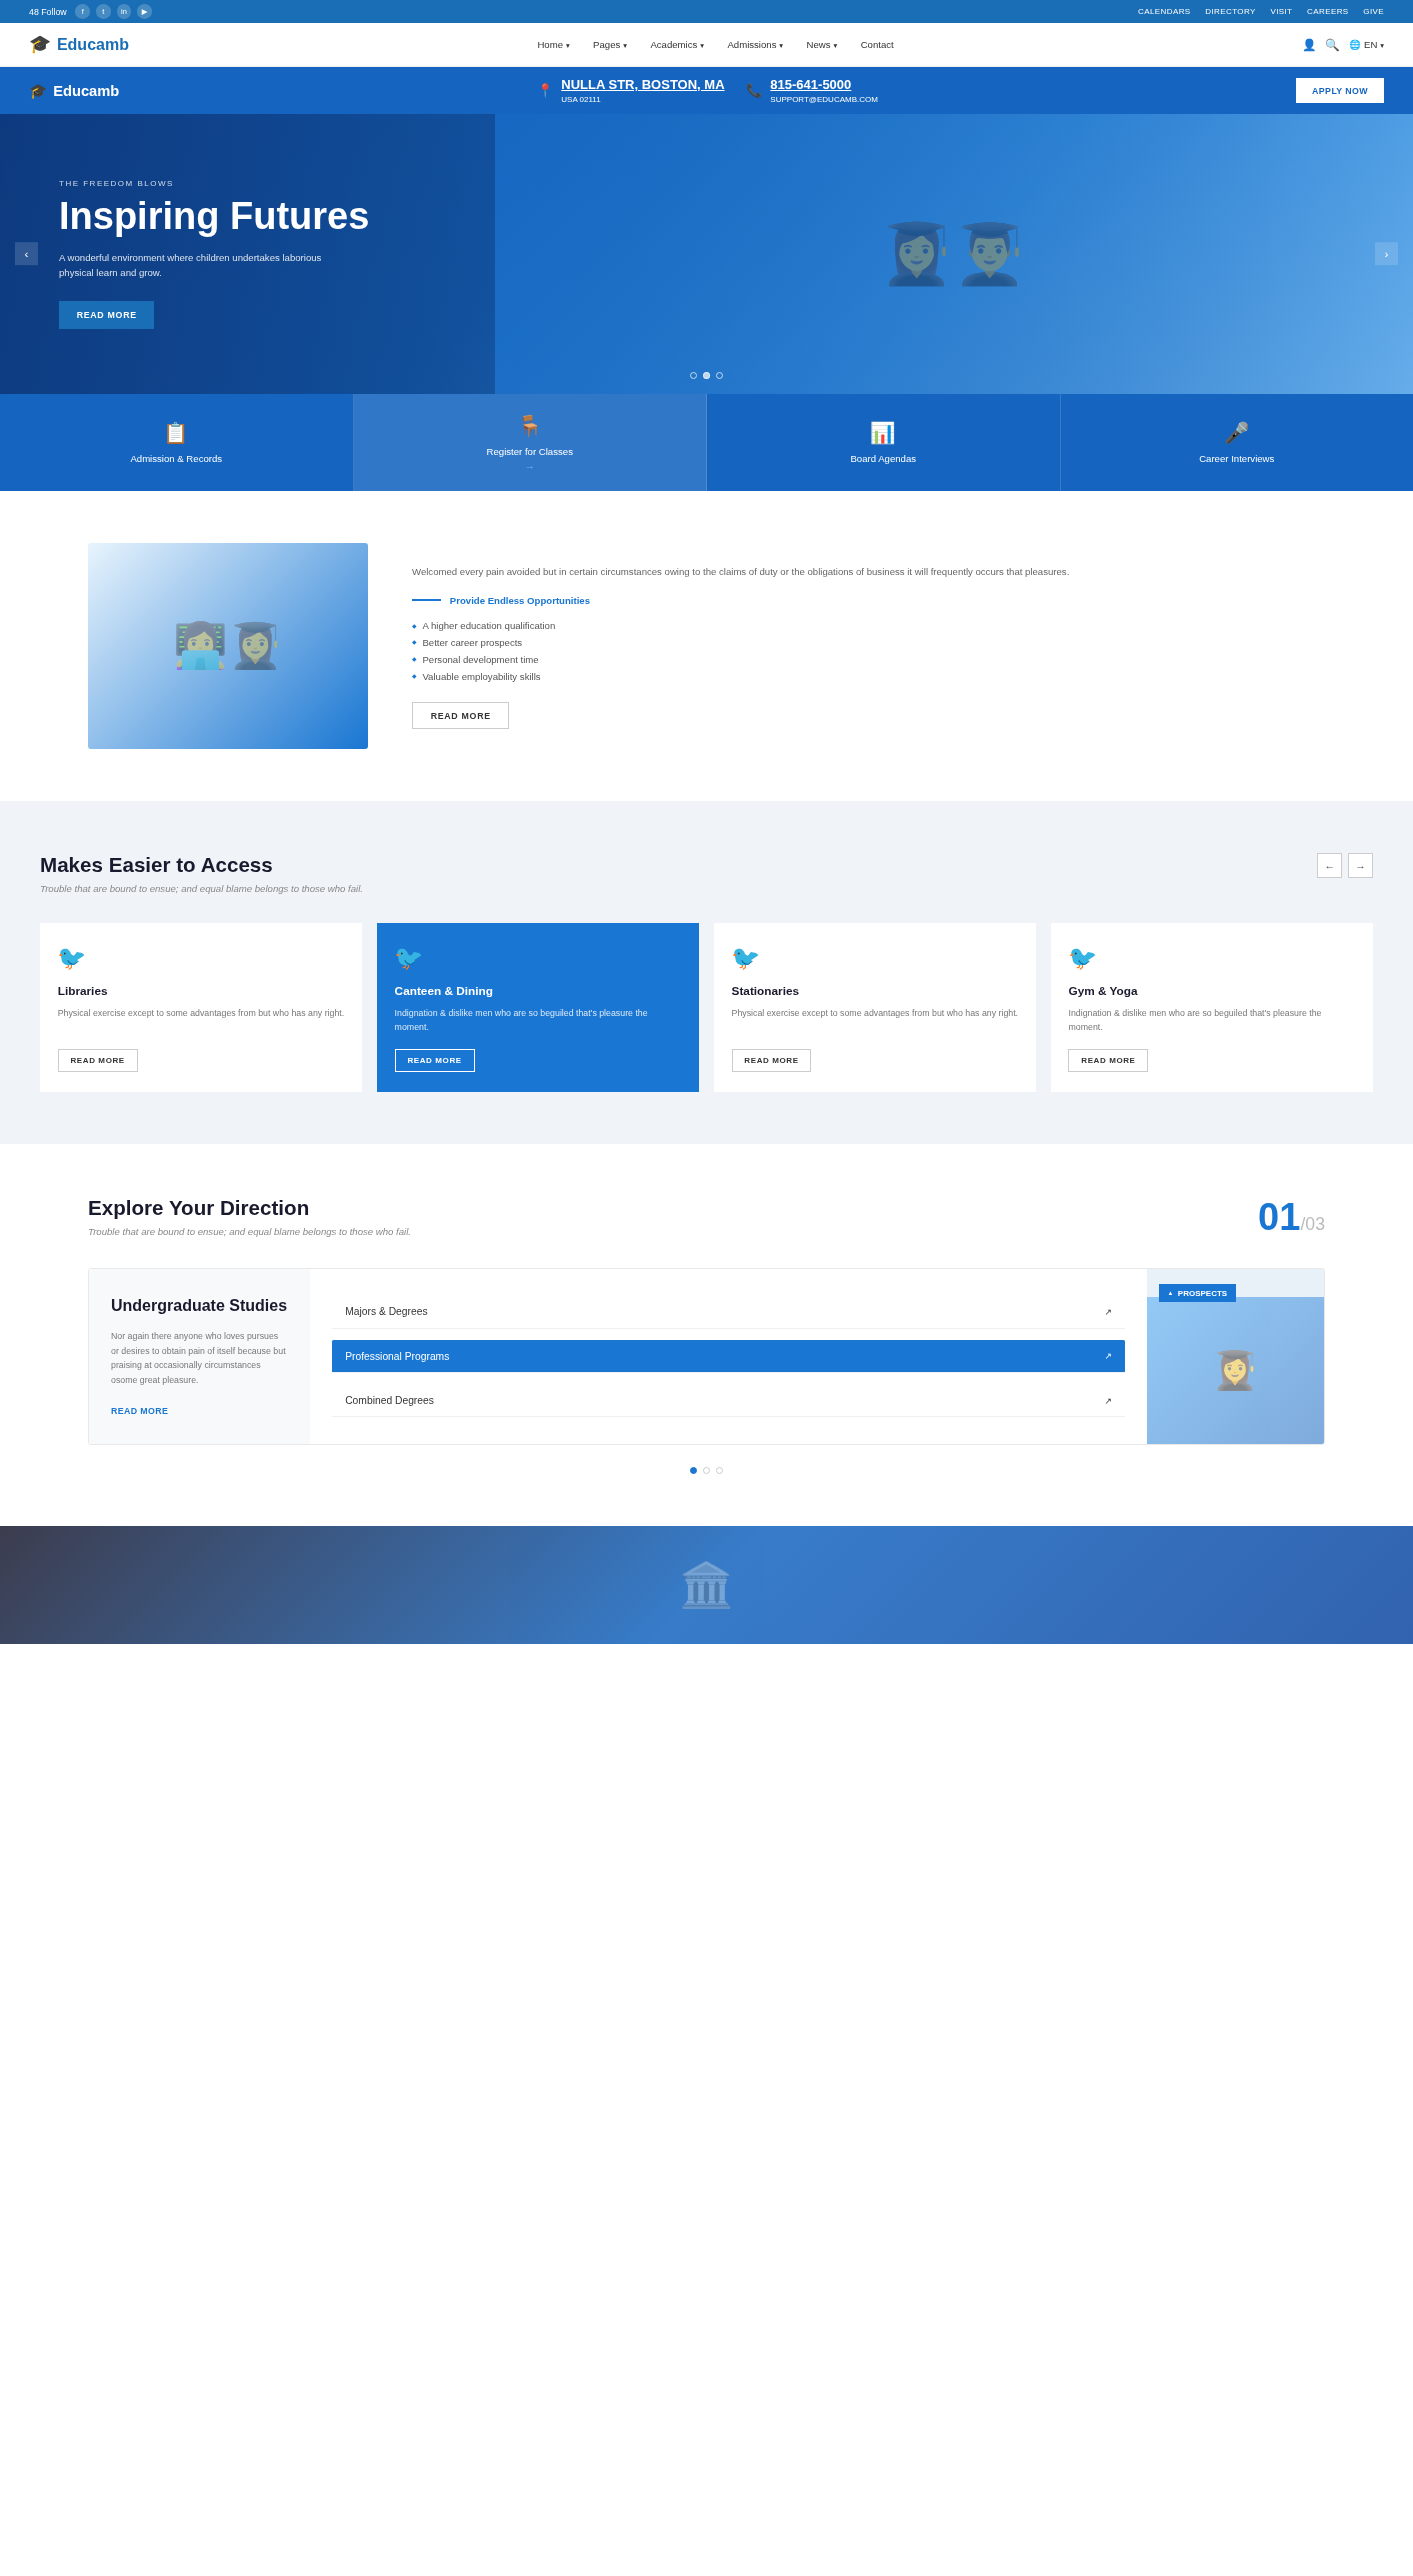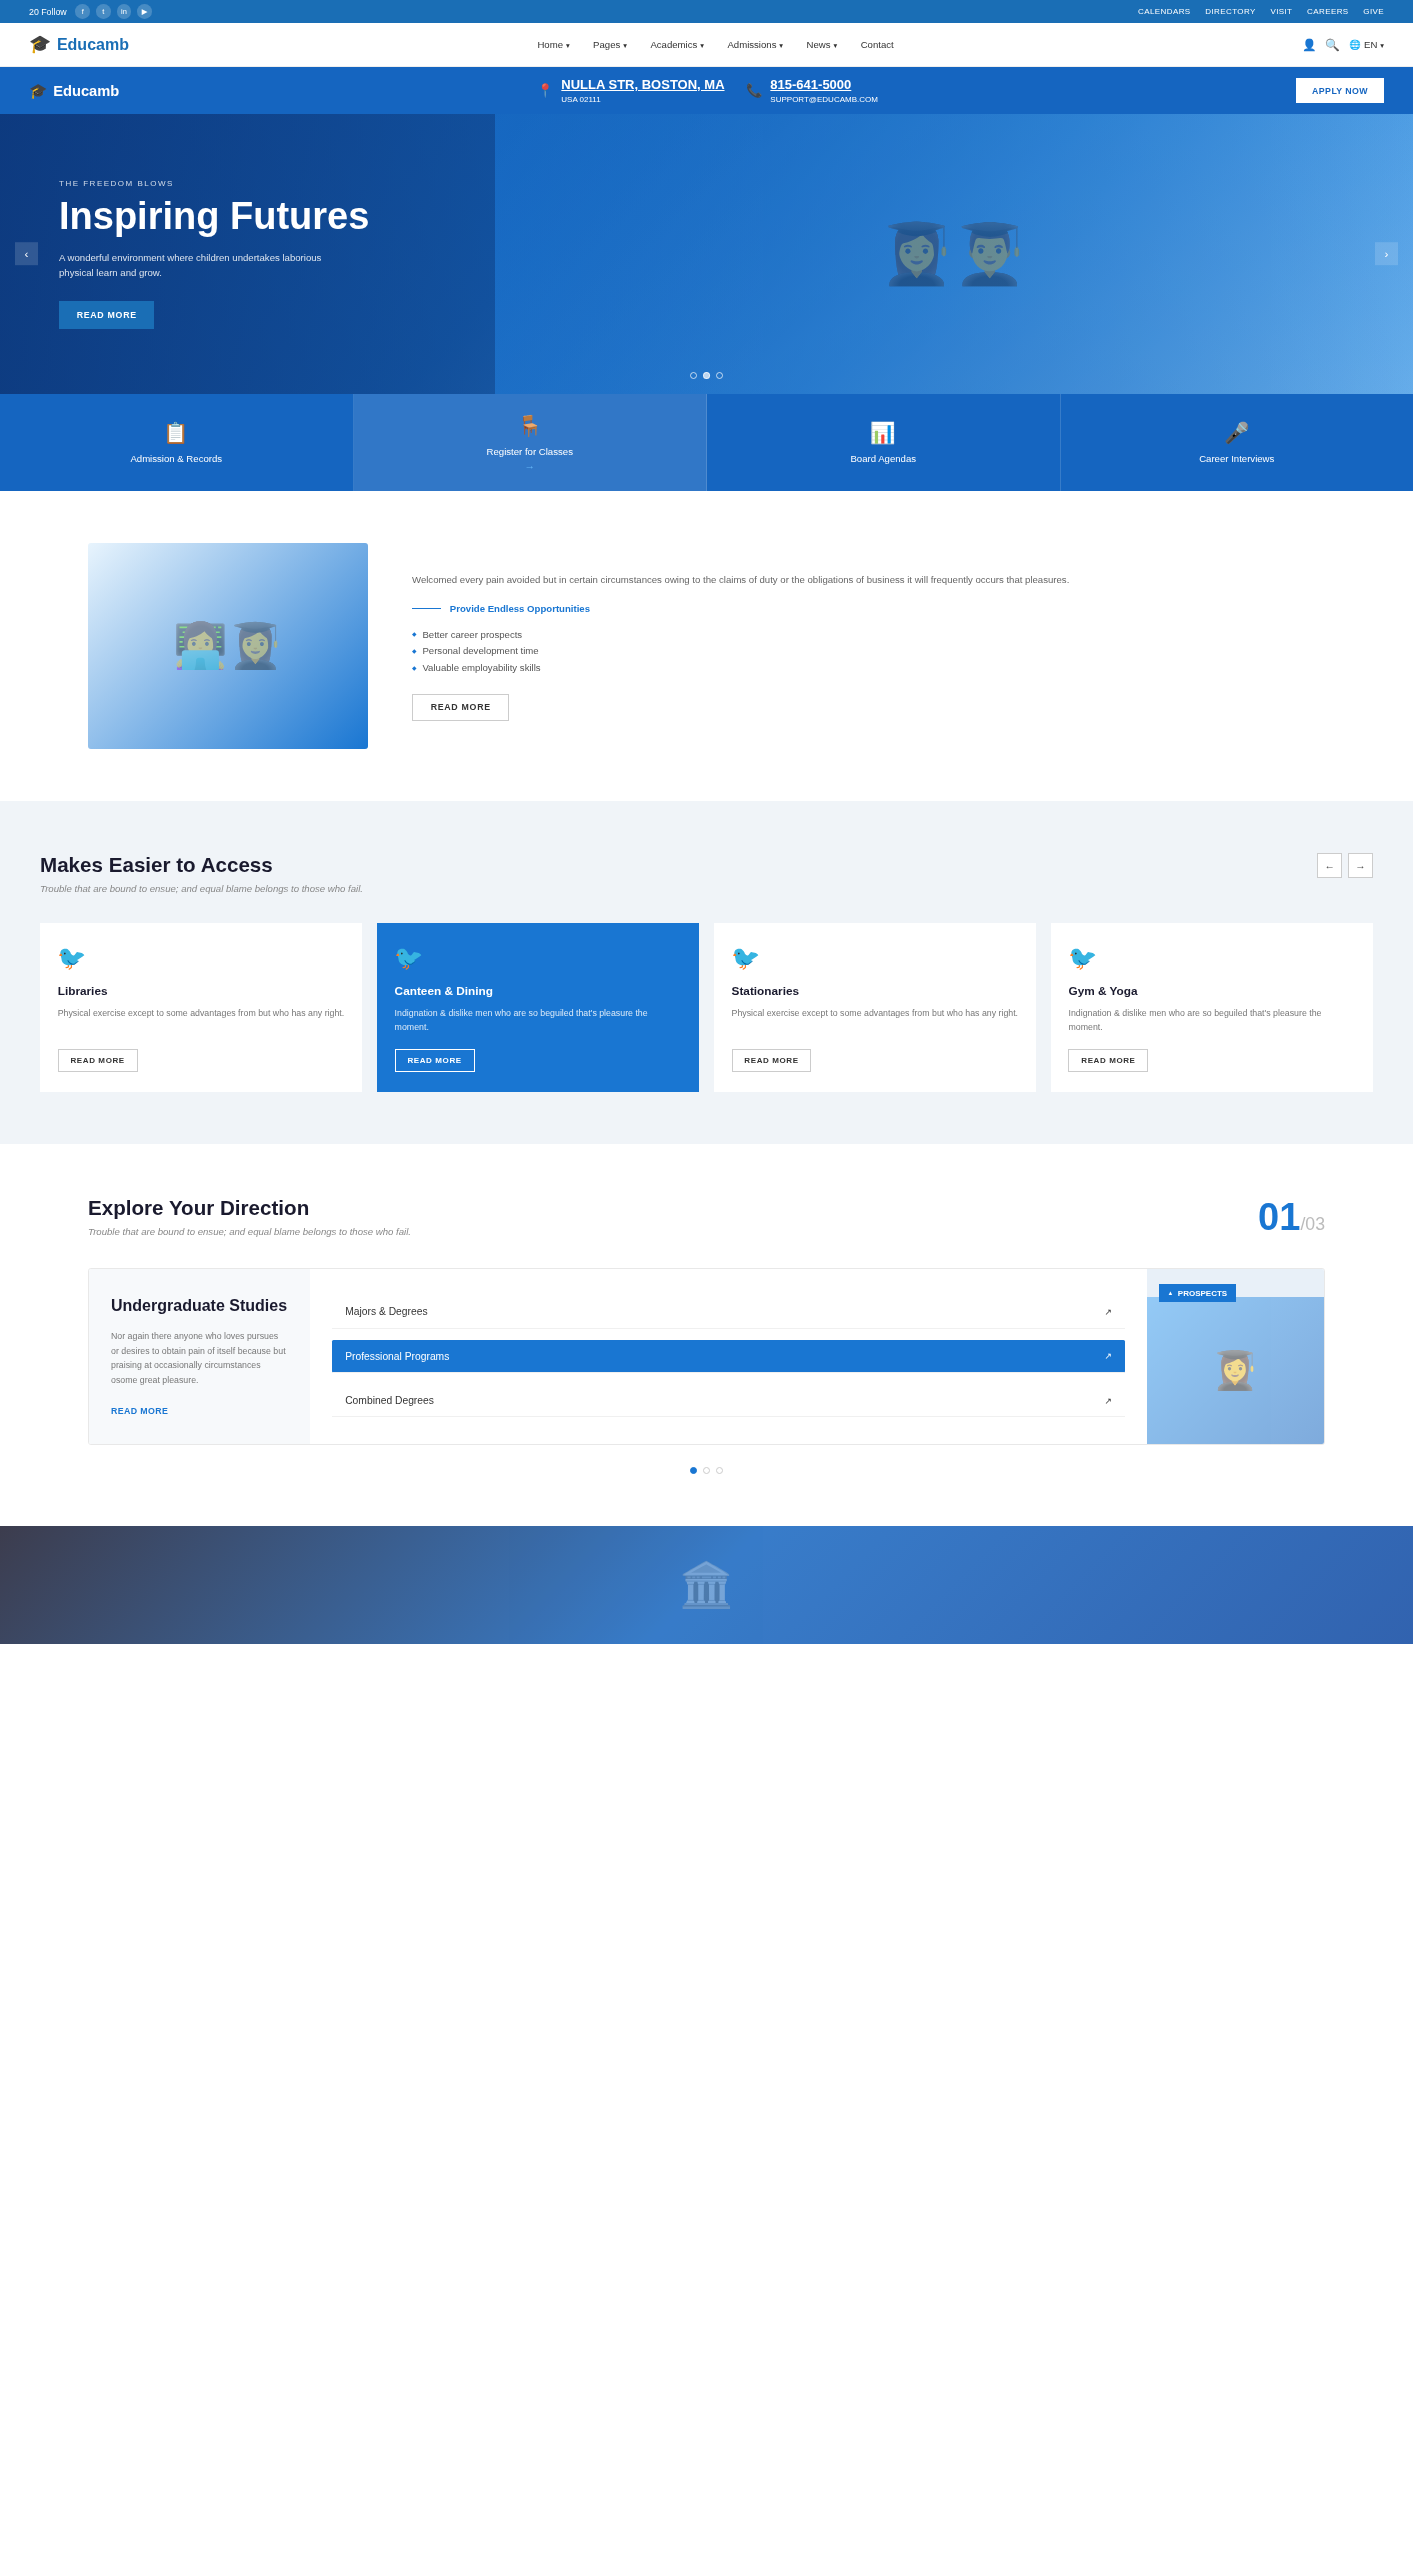--- a/index.html
+++ b/index.html
@@ -341,21 +341,21 @@
     }
 
     .chevron { display: inline-block; }
     .chevron::after { content: '▾'; font-size: 7.4px; }
   </style>
 </head>
 <body>
 
 <div class="top-bar">
   <div class="top-bar-left">
-    <span>20 Follow</span>
+    <span>48 Follow</span>
     <div class="social-icons">
       <div class="social-icon">f</div>
       <div class="social-icon">t</div>
       <div class="social-icon">in</div>
       <div class="social-icon">▶</div>
     </div>
   </div>
   <div class="top-bar-right">
     <a>CALENDARS</a>
     <a>DIRECTORY</a>
@@ -474,20 +474,21 @@
   <div class="excellence-image">
     <div class="excellence-image-placeholder">👩‍💻👩‍🎓</div>
   </div>
   <div class="excellence-content">
     <p class="excellence-desc">Welcomed every pain avoided but in certain circumstances owing to the claims of duty or the obligations of business it will frequently occurs that pleasures.</p>
     <div class="excellence-divider">
       <div class="excellence-line"></div>
       <span class="excellence-tagline">Provide Endless Opportunities</span>
     </div>
     <ul class="excellence-list">
+      <li>A higher education qualification</li>
       <li>Better career prospects</li>
       <li>Personal development time</li>
       <li>Valuable employability skills</li>
     </ul>
     <button class="excellence-btn">READ MORE</button>
   </div>
 </div>
 
 <div class="makes-easier">
   <div class="section-header">

